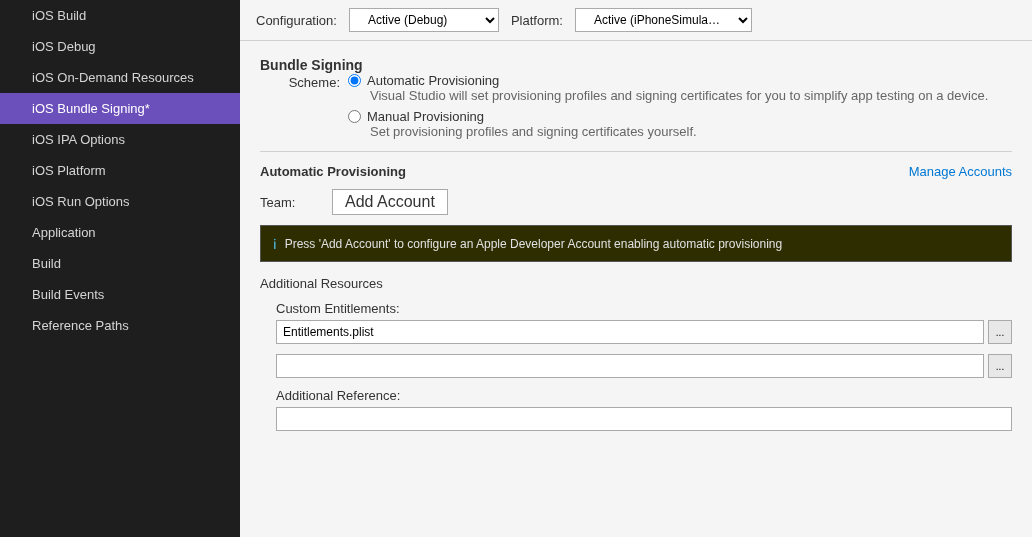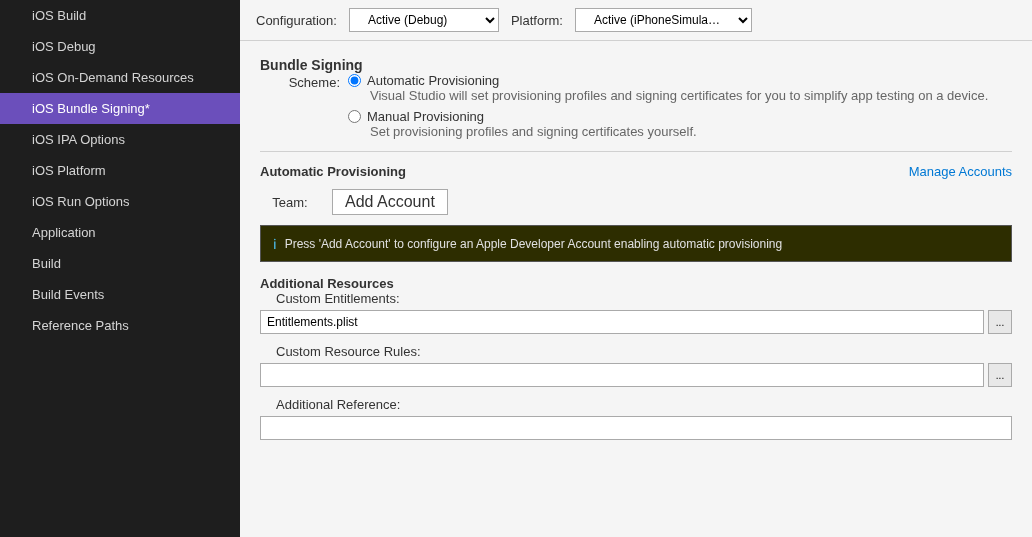--- a/index.html
+++ b/index.html
@@ -144,21 +144,21 @@
     }
 
     .team-row {
       display: flex;
       align-items: center;
       gap: 12px;
       margin-bottom: 10px;
     }
     .team-label {
       width: 60px;
-      text-align: center;
+      text-align: left;
       font-size: 13px;
       color: #333;
     }
 
     .add-account-btn {
       padding: 3px 12px;
       font-size: 16px;
       background: #fff;
       border: 1px solid #aaa;
       cursor: pointer;
@@ -179,37 +179,39 @@
       font-size: 14px;
       flex-shrink: 0;
     }
     .info-text {
       color: #e0e0e0;
       font-size: 12px;
     }
 
     .additional-resources-title {
       font-size: 13px;
-      font-weight: 700;
-      color: #333;
+      font-weight: 400;
+      color: #333;
+      margin-bottom: 10px;
     }
 
     .field-group {
       margin-bottom: 10px;
     }
     .field-label {
       font-size: 13px;
       color: #333;
       margin-bottom: 4px;
       margin-left: 16px;
     }
     .field-row {
       display: flex;
       align-items: flex-end;
       gap: 4px;
+      margin-left: 16px;
     }
     .field-input {
       flex: 1;
       height: 24px;
       border: 1px solid #aaa;
       background: #fff;
       padding: 2px 6px;
       font-size: 12px;
     }
     .browse-btn {
@@ -328,21 +330,20 @@
 
     <div class="field-group">
       <div class="field-label">Custom Entitlements:</div>
       <div class="field-row">
         <input type="text" class="field-input" value="Entitlements.plist" style="">
         <button class="browse-btn">...</button>
       </div>
     </div>
 
     <div class="field-group">
-      <div class="field-label">Custom Resource Rules:</div>
       <div class="field-row">
         <input type="text" class="field-input" value="" style="">
         <button class="browse-btn">...</button>
       </div>
     </div>
 
     <div class="field-group">
       <div class="field-label">Additional Reference:</div>
       <div class="field-row">
         <input type="text" class="field-input" value="" style="">

